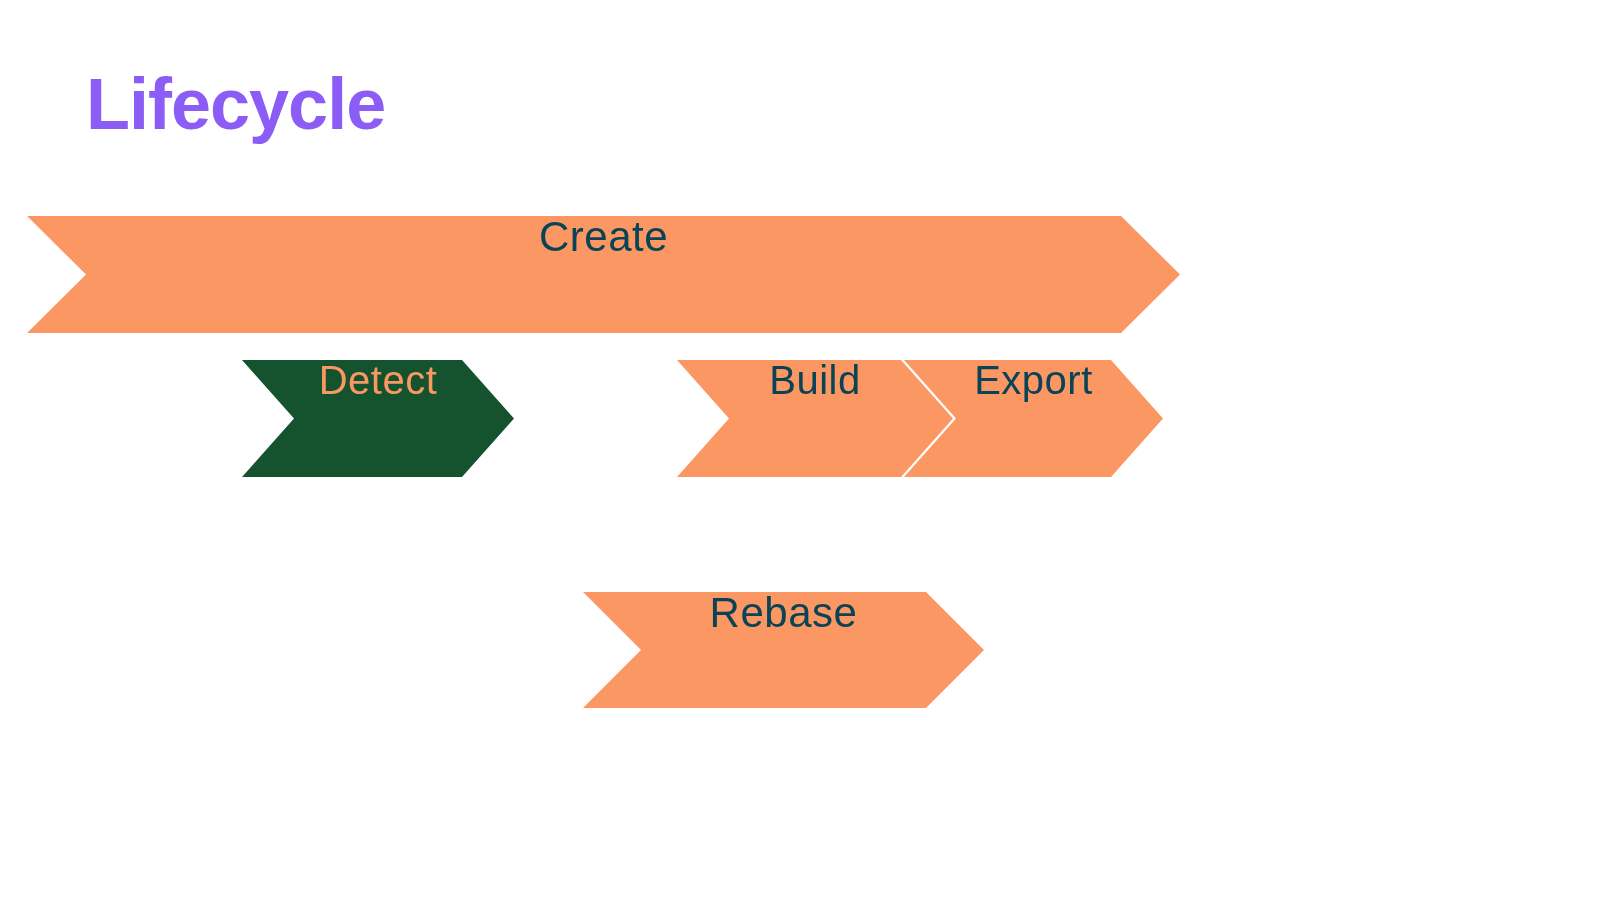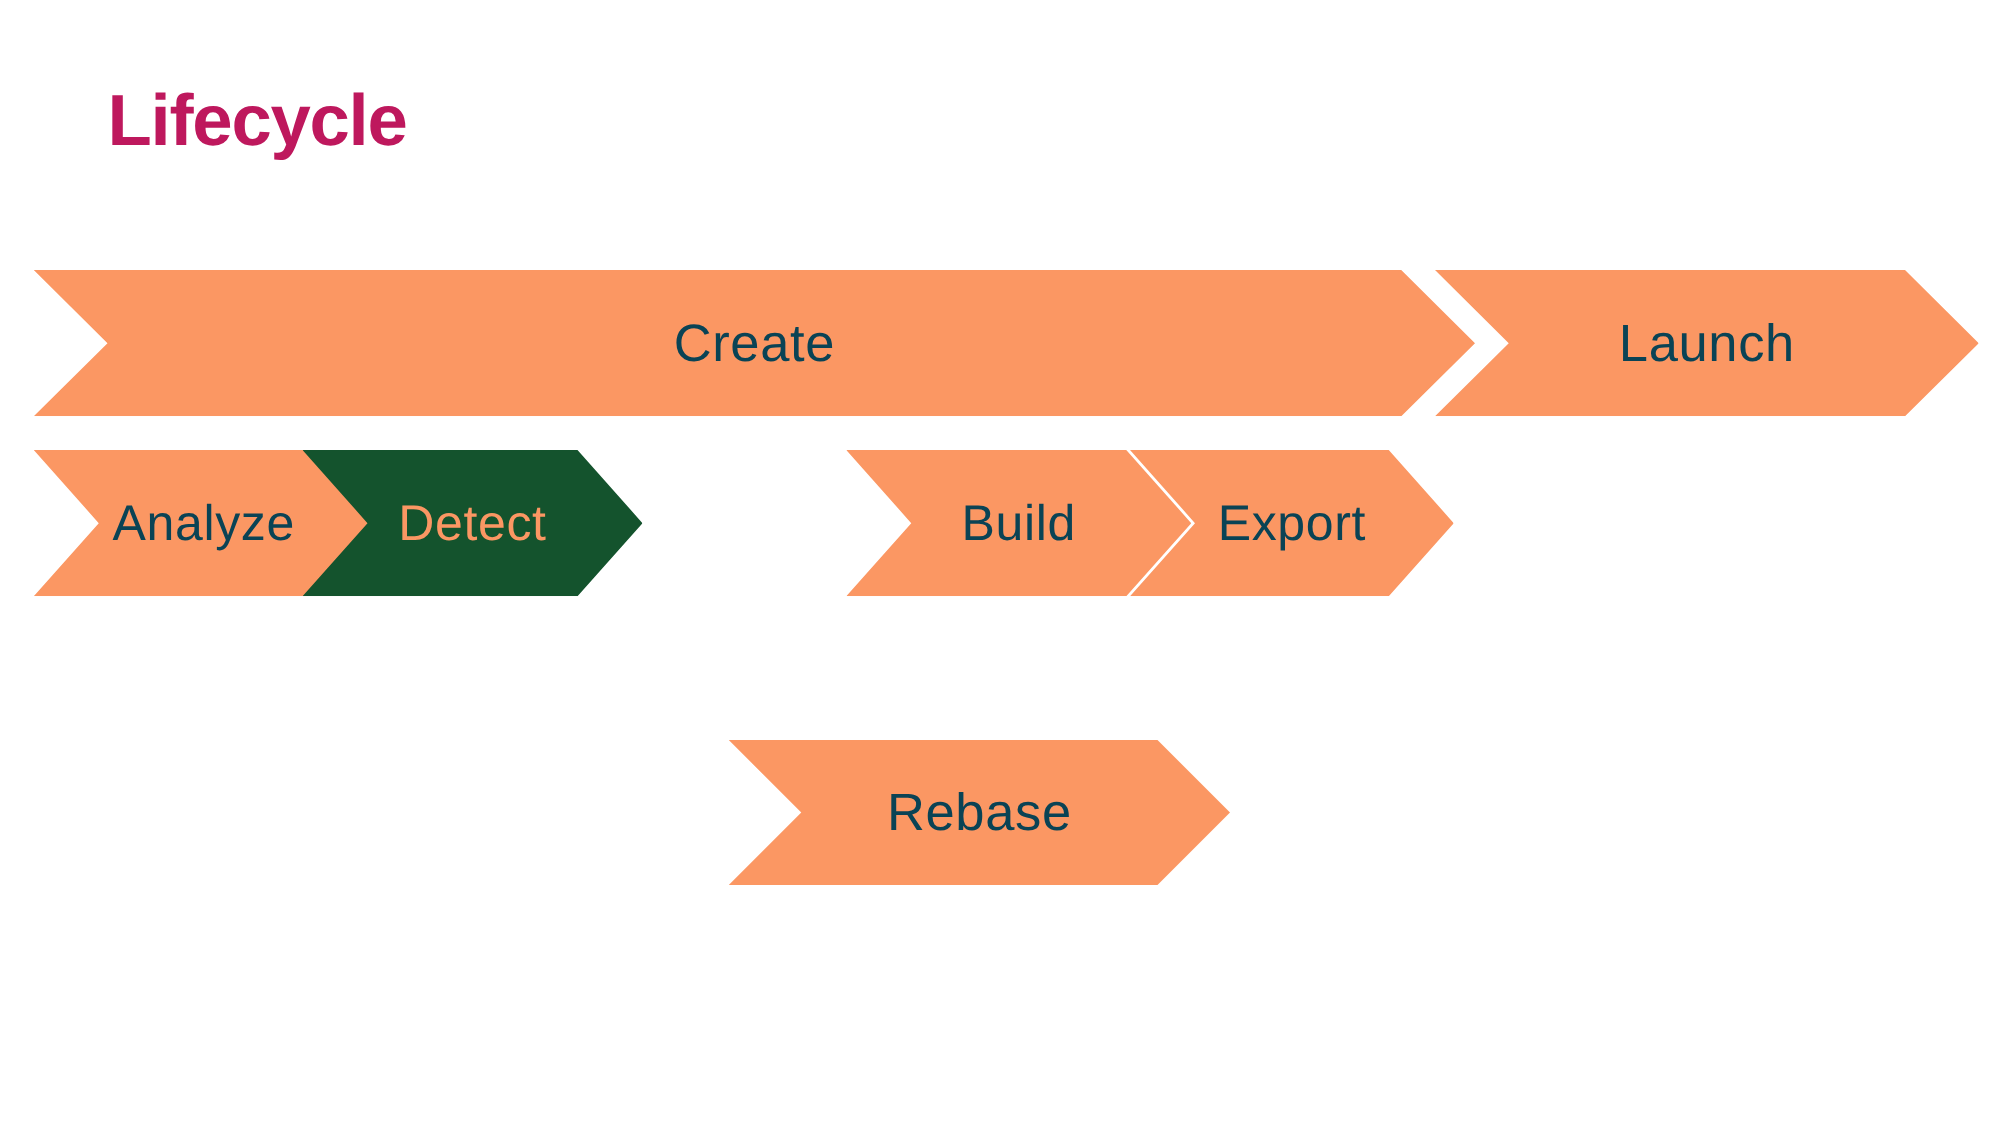--- a/index.html
+++ b/index.html
@@ -24,33 +24,32 @@
     height: 900px;
   }
 
   
   .page-title {
     position: absolute;
     left: 86px;
     top: 68px;
     font-family: "Liberation Sans", sans-serif;
     font-weight: bold;
-    font-size: 58px;
+    font-size: 72px;
     line-height: 1.0;
     letter-spacing: -1px;
-    color: #be185d;
+    color: #8b5cf6;
     white-space: nowrap;
     user-select: none;
   }
 
   
   .stage {
     position: absolute;
     display: flex;
-    align-items: center;
     justify-content: center;
     box-sizing: border-box;
     white-space: nowrap;
     user-select: none;
   }
 
   .stage-label {
     font-family: "Liberation Sans", sans-serif;
     font-weight: normal;
     font-size: 40px;
@@ -90,27 +89,21 @@
 <body>
 
 <div id="canvas">
 
   <div class="page-title">Lifecycle</div>
 
   <div class="stage row1 shape-chevron fill-orange" style="left:27px; width:1153px; --n:59px;">
     <span class="stage-label">Create</span>
   </div>
 
-  <div class="stage row1 shape-chevron fill-orange" style="left:1148px; width:435px; --n:59px;">
-    <span class="stage-label">Launch</span>
-  </div>
 
-  <div class="stage row2 shape-chevron fill-orange" style="left:27px; width:272px; --n:52px;">
-    <span class="stage-label">Analyze</span>
-  </div>
 
   <div class="stage row2 shape-chevron fill-teal" style="left:242px; width:272px; --n:52px;">
     <span class="stage-label">Detect</span>
   </div>
 
 
   <div class="stage row2 shape-chevron fill-orange" style="left:677px; width:276px; --n:52px;">
     <span class="stage-label">Build</span>
   </div>
 

